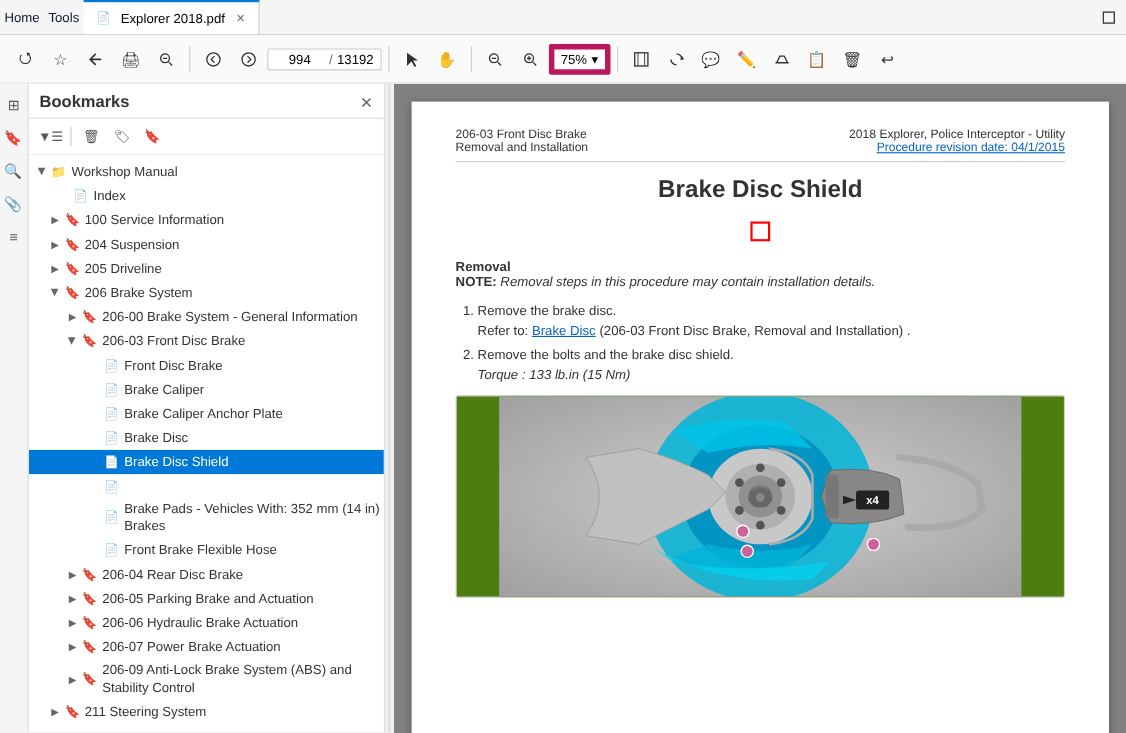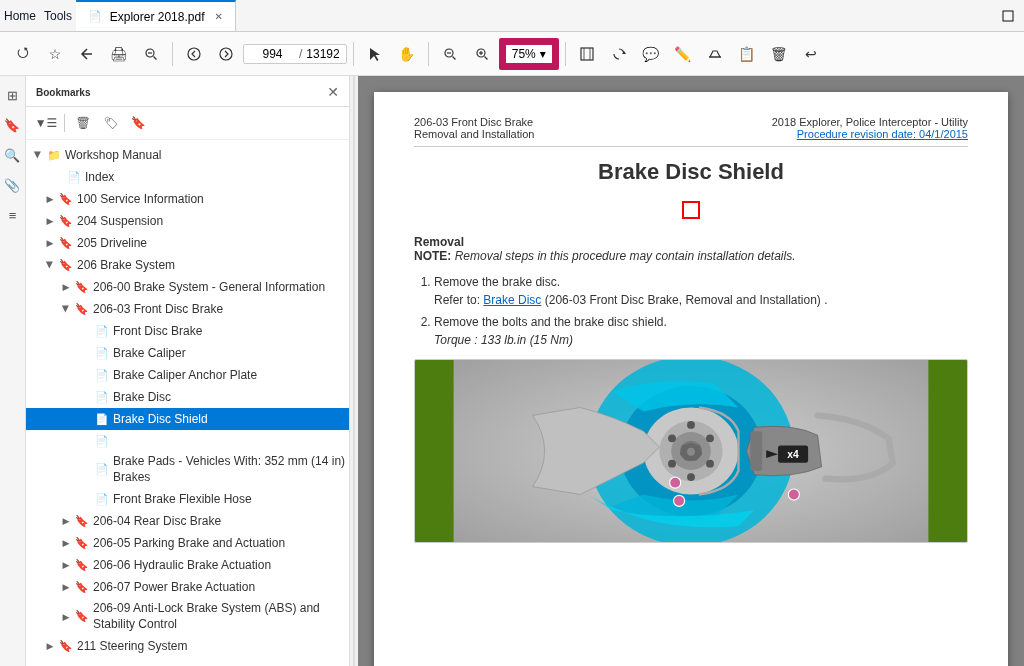--- a/index.html
+++ b/index.html
@@ -13,37 +13,37 @@
     .window-controls { margin-left: auto; display: flex; }
     .win-btn { width: 32px; height: 32px; display: flex; align-items: center; justify-content: center; cursor: pointer; font-size: 10px; color: #333; }
 
     
     .toolbar { display: flex; align-items: center; gap: 2px; background: #fafafa; border-bottom: 1px solid #ddd; height: 44px; padding: 0 8px; }
     .tb-btn { width: 30px; height: 30px; display: flex; align-items: center; justify-content: center; cursor: pointer; border-radius: 2px; color: #333; font-size: 14px; }
     .tb-separator { width: 1px; height: 24px; background: #ccc; margin: 0 4px; }
     .tb-nav-input { display: flex; align-items: flex-start; background: white; border: 1px solid #ccc; border-radius: 2px; padding: 2px 6px; font-size: 12px; }
     .tb-nav-input input { border: none; outline: none; width: 45px; text-align: center; font-size: 12px; }
     .tb-page-sep { margin: 0 4px; color: #666; }
-    .zoom-select { display: flex; align-items: center; background: white; border: 7px solid #be185d; border-radius: 2px; padding: 2px 6px; font-size: 12px; gap: 4px; cursor: pointer; }
+    .zoom-select { display: flex; align-items: center; background: white; border: 5px solid #be185d; border-radius: 2px; padding: 2px 6px; font-size: 12px; gap: 4px; cursor: pointer; }
 
     
     .main-area { display: flex; flex: 1; overflow: hidden; }
 
     
     .left-panel { width: 350px; min-width: 350px; background: white; border-right: 1px solid #ddd; display: flex; flex-direction: column; overflow: hidden; position: relative; }
 
     
     .panel-icons { width: 26px; position: absolute; left: 0; top: 0; bottom: 0; background: #f5f5f5; border-right: 1px solid #ddd; display: flex; flex-direction: column; align-items: center; padding-top: 8px; gap: 8px; }
     .panel-icon { width: 22px; height: 22px; display: flex; align-items: center; justify-content: center; cursor: pointer; color: #555; font-size: 13px; border-radius: 2px; }
     .panel-icon.active { color: #0078d7; }
 
     
     .bookmarks-panel { margin-left: 26px; flex: 1; display: flex; flex-direction: column; overflow: hidden; }
     .bookmarks-header { display: flex; align-items: center; justify-content: space-between; padding: 8px 10px 6px; border-bottom: 1px solid #ddd; }
-    .bookmarks-title { font-size: 10px; font-weight: 600; color: #333; }
+    .bookmarks-title { font-size: 15px; font-weight: 600; color: #333; }
     .bookmarks-close { cursor: pointer; color: #666; font-size: 14px; }
     .bookmarks-toolbar { display: flex; align-items: center; gap: 4px; padding: 4px 8px; border-bottom: 1px solid #eee; }
     .bm-tb-btn { width: 24px; height: 24px; display: flex; align-items: center; justify-content: center; cursor: pointer; color: #555; font-size: 12px; border-radius: 2px; }
     .bm-tb-sep { width: 1px; height: 18px; background: #ccc; margin: 0 2px; }
 
     
     .tree { flex: 1; overflow-y: auto; overflow-x: hidden; padding: 4px 0; }
     .tree-item { display: flex; align-items: center; padding: 3px 0; cursor: pointer; white-space: nowrap; overflow: hidden; }
     .tree-item.active { background: #0078d7; color: white; }
     .tree-item.active .tree-icon { color: white; }

